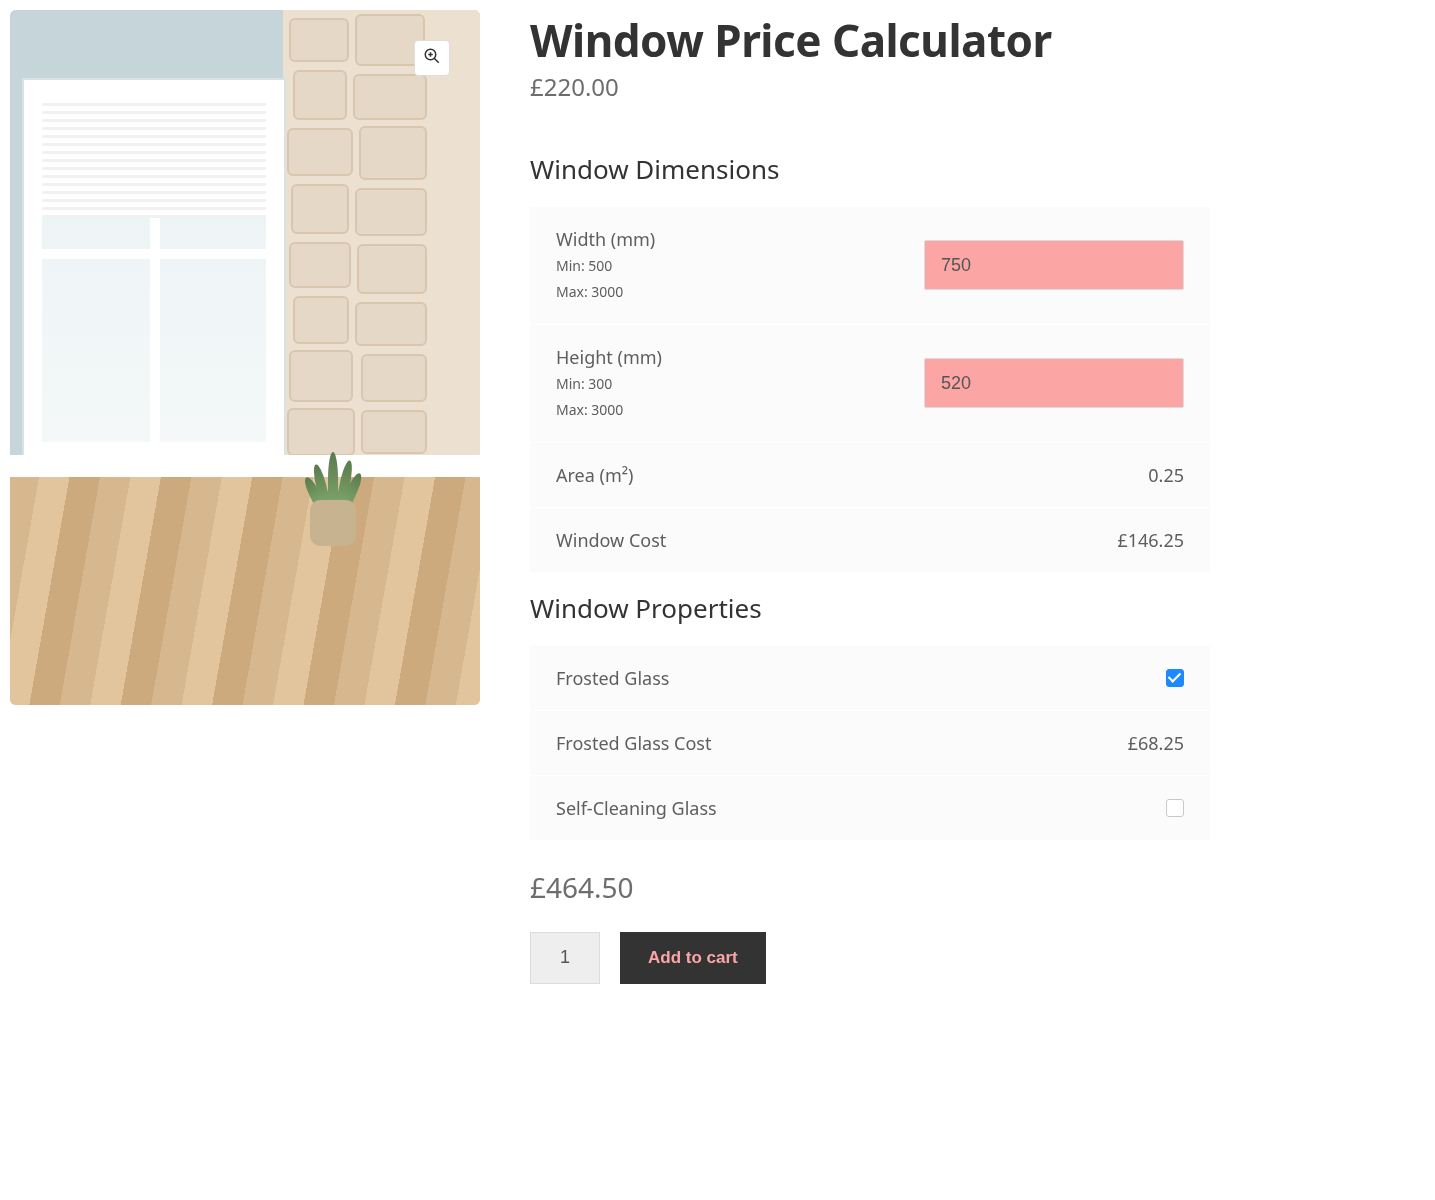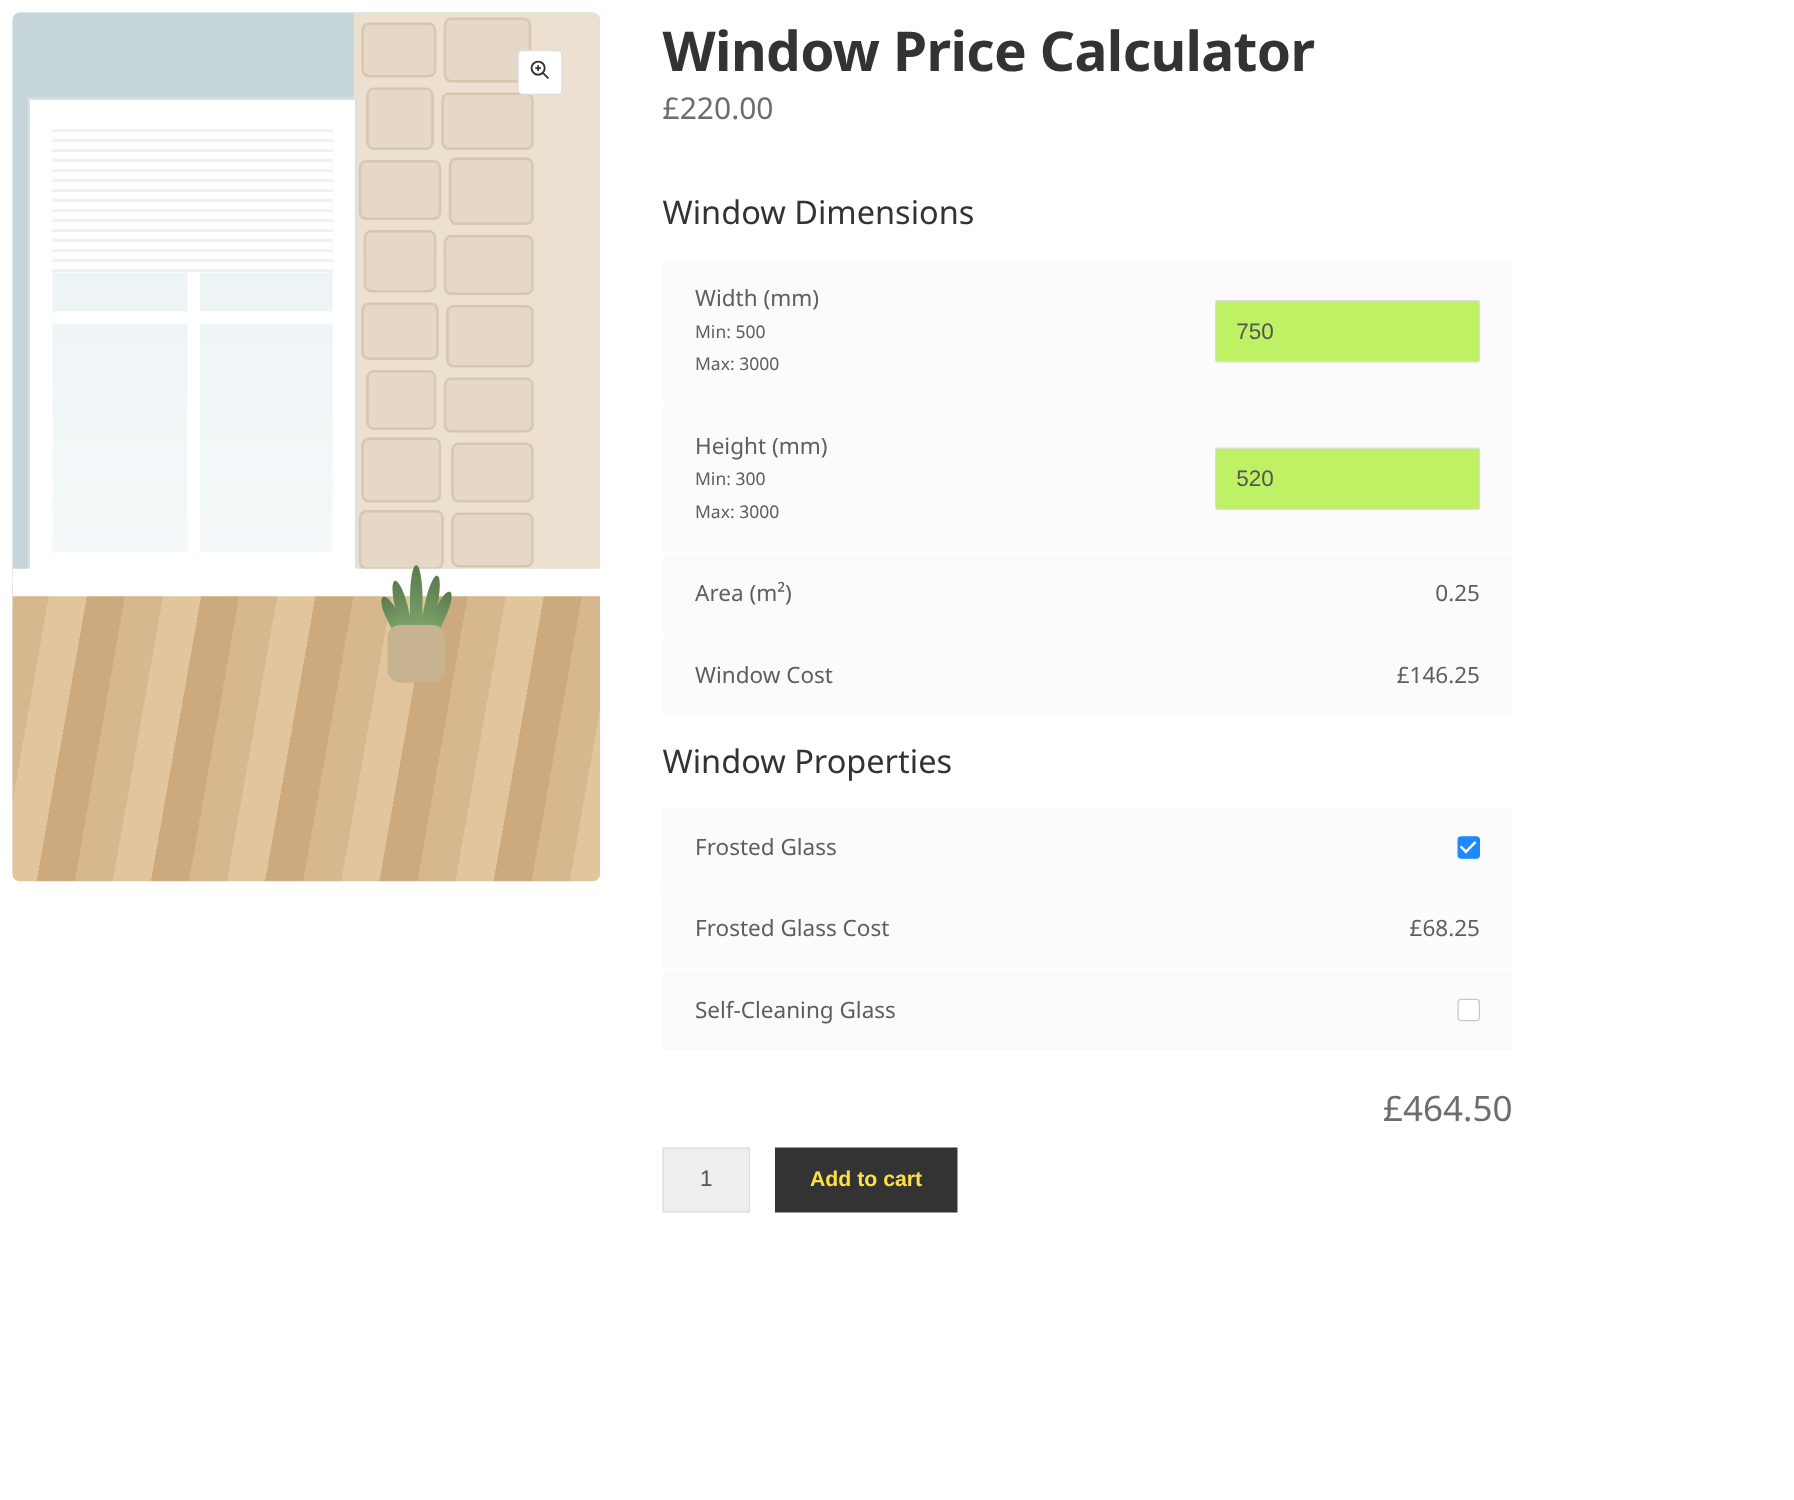--- a/index.html
+++ b/index.html
@@ -125,26 +125,26 @@
       color: #5e5e5e;
       font-size: 14px;
       line-height: 1.6;
       margin-top: 4px;
     }
     .row .value {
       color: #5e5e5e;
       font-size: 18px;
     }
     .num-input {
-      width: 212px;
+      width: 260px;
       height: 50px;
       padding: 2px 16px;
       font-size: 18px;
       color: #555;
-      background: #bef264;
+      background: #fca5a5;
       border: 1px solid #dcdcdc;
       border-radius: 2px;
     }
     .chk {
       width: 18px; height: 18px;
       appearance: none;
       border: 1px solid #c9c9c9;
       border-radius: 3px;
       background: #fff;
       position: relative;
@@ -159,42 +159,41 @@
       position: absolute;
       left: 4px; top: 0px;
       width: 5px; height: 10px;
       border: solid #fff;
       border-width: 0 2px 2px 0;
       transform: rotate(45deg);
     }
     .total-price {
       font-size: 28px;
       color: #6d6d6d;
-      margin: 28px 0 12px 0;
-      text-align: right;
+      margin: 28px 0 26px 0;
     }
     .cart-row {
       display: flex;
       gap: 20px;
       align-items: center;
     }
     .qty-input {
       width: 70px;
       height: 52px;
       text-align: center;
       font-size: 18px;
       color: #555;
       background: #eeeeee;
       border: 1px solid #dcdcdc;
     }
     .add-btn {
       height: 52px;
       padding: 0 28px;
       background: #333;
-      color: #fde047;
+      color: #fca5a5;
       font-size: 17px;
       font-weight: 600;
       border: none;
       cursor: pointer;
     }
   </style>
 </head>
 <body>
 
 <div class="container">

